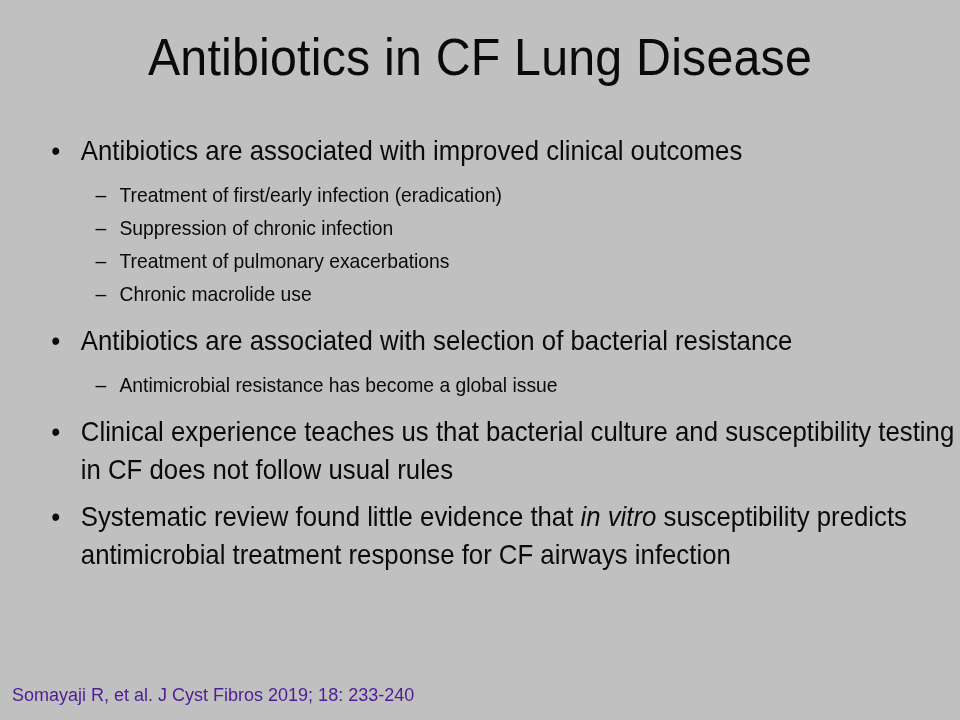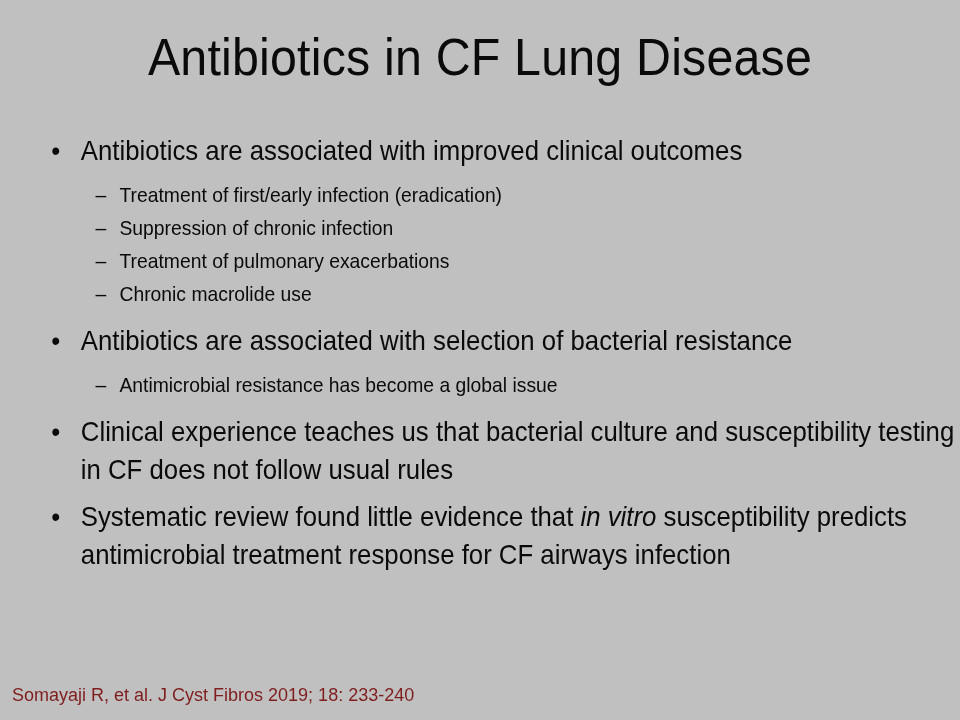--- a/index.html
+++ b/index.html
@@ -94,21 +94,21 @@
   .italic { font-style: italic; }
 
   
   .citation {
     position: absolute;
     left: 12px;
     bottom: 14px;
     font-size: 18px;
     line-height: 22px;
     font-weight: 400;
-    color: #7f1d1d;
+    color: #4c1d95;
     white-space: nowrap;
   }
 </style>
 </head>
 <body>
 
 <div class="slide">
 
   <div class="slide-title">Antibiotics in CF Lung Disease</div>
 

